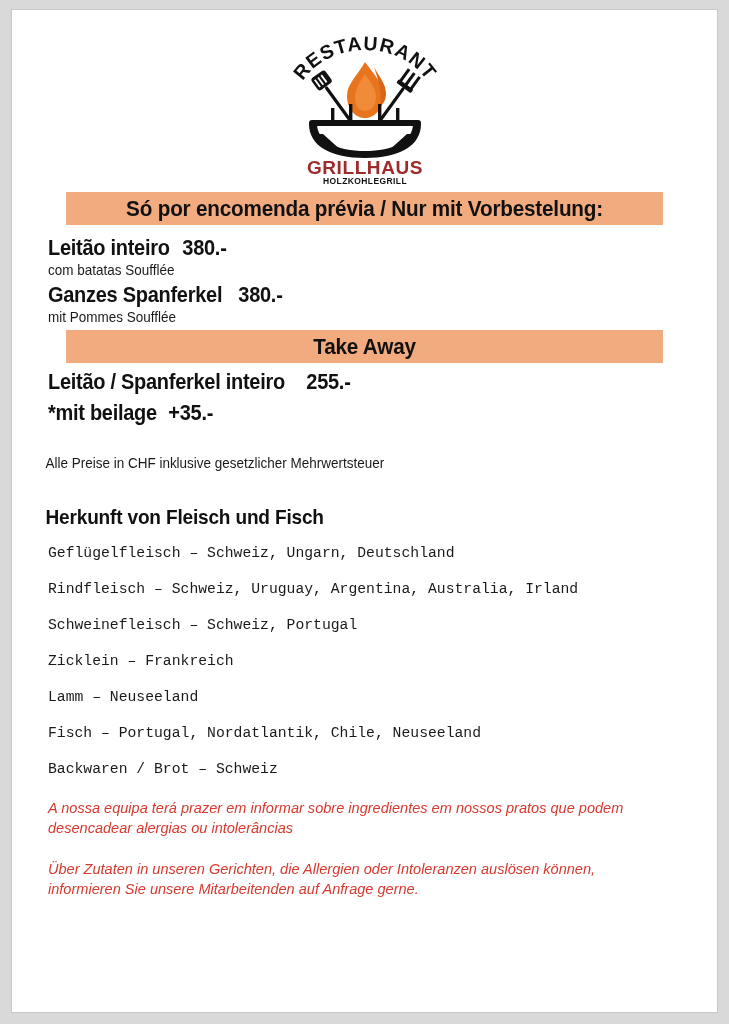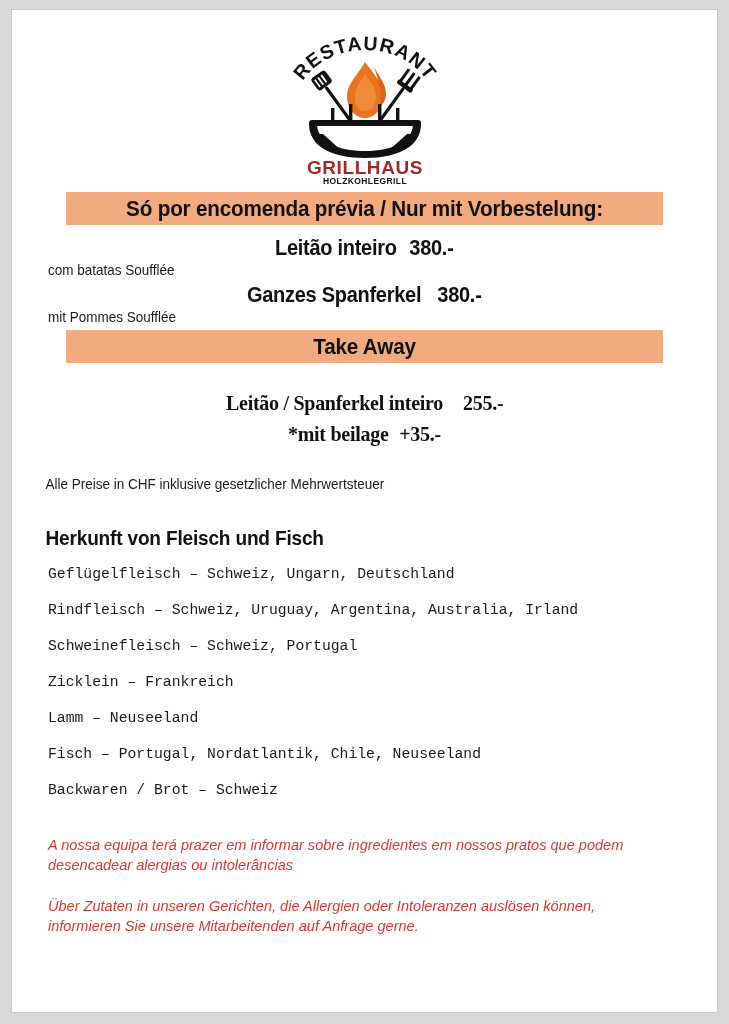--- a/index.html
+++ b/index.html
@@ -56,21 +56,21 @@
     transform: scaleX(0.94);
     transform-origin: center;
   }
   .banner-wrap { }
 
   
   .menu-section { padding: 0 36px 0 36px; }
   .row {
     display: flex;
     align-items: baseline;
-    justify-content: center;
+    justify-content: flex-start;
   }
   .row .name {
     font-weight: bold;
     font-size: 21.5px;
     color: #111111;
     letter-spacing: -0.3px;
     transform: scaleX(0.93);
     transform-origin: left center;
     white-space: nowrap;
   }
@@ -88,21 +88,21 @@
     color: #1a1a1a;
     transform: scaleX(0.93);
     transform-origin: left center;
     white-space: nowrap;
   }
 
   .first-items { padding-top: 11px; }
   .first-items .row { margin-bottom: 0px; }
   .first-items .sub { margin: 1px 0 5px 0; }
 
-  .takeaway-items { padding-top: 28px; font-family: Liberation Serif, serif; }
+  .takeaway-items { padding-top: 7px; }
   .takeaway-items .row { margin-bottom: 6px; }
 
   
   .vat-note {
     padding: 0 36px;
     margin-top: 29px;
     font-size: 14.5px;
     color: #1a1a1a;
     transform: scaleX(0.93);
     transform-origin: left center;
@@ -129,21 +129,21 @@
     color: #1a1a1a;
     margin-bottom: 18px;
     transform: scaleX(0.95);
     transform-origin: left center;
     white-space: nowrap;
   }
 
   
   .allergen {
     padding: 0 36px;
-    margin-top: 36px;
+    margin-top: 20px;
   }
   .allergen p {
     margin: 0 0 20px 0;
     font-size: 15px;
     font-style: italic;
     color: #d8392f;
     line-height: 1.35;
     transform: scaleX(0.97);
     transform-origin: left center;
   }

